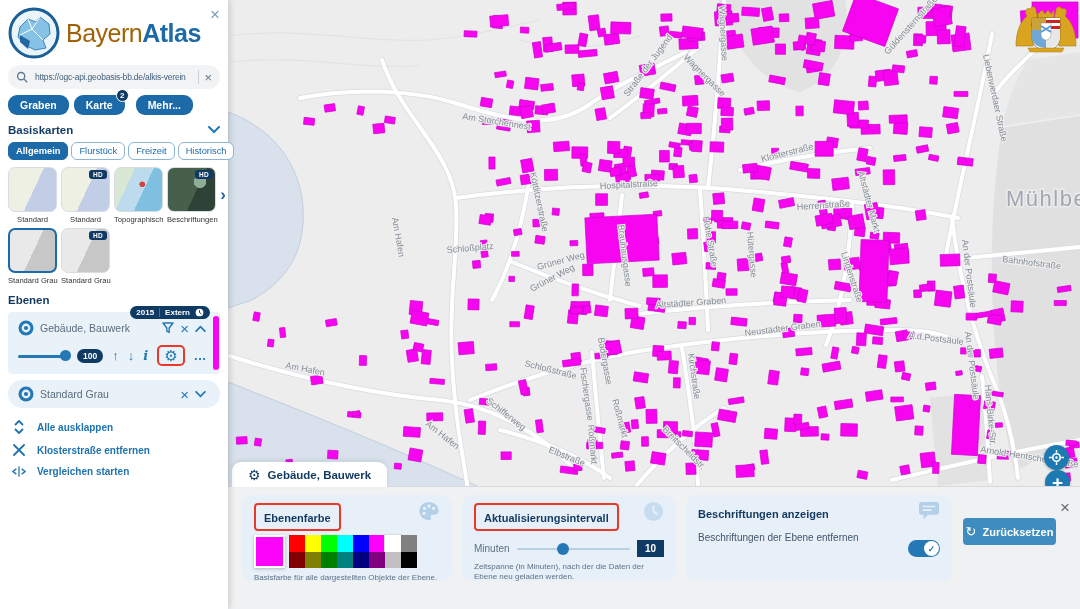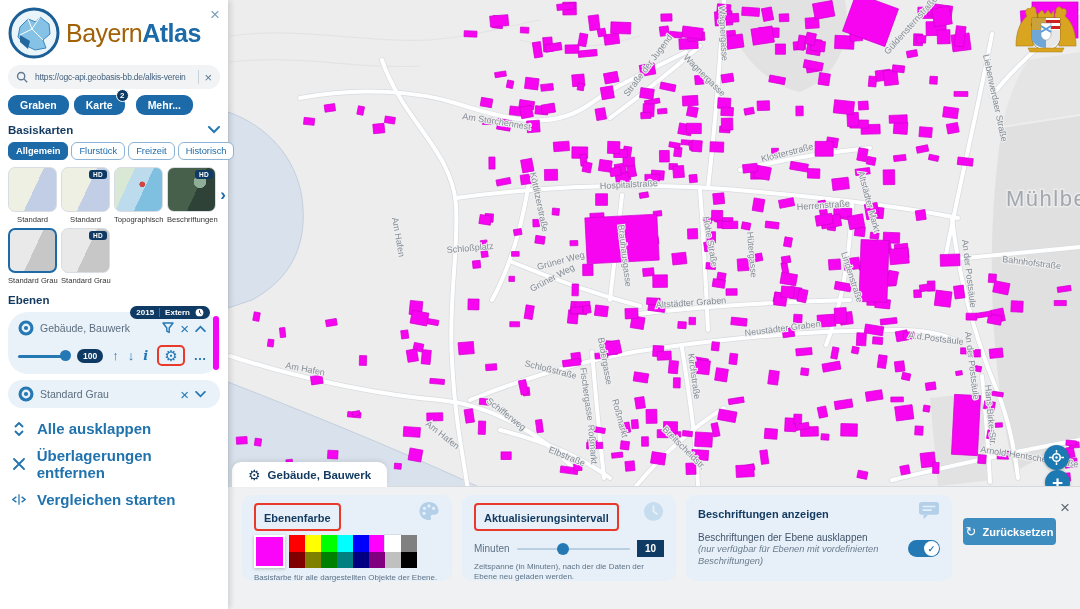--- a/index.html
+++ b/index.html
@@ -48,41 +48,41 @@
   .tile.topo{background:radial-gradient(circle at 58% 38%,#d04444 7%,transparent 8%),
              linear-gradient(115deg,#d9e8d4 30%,#bcdcee 30%,#bcdcee 58%,#7fc0e0 58%);}
   .tile.aerial{background:radial-gradient(circle at 68% 32%,#8fae97 14%,transparent 15%),
              linear-gradient(115deg,#46604c 58%,#2e4237 58%);}
   .tile.gray{background:linear-gradient(115deg,#e9e9e9 52%,#c7c7c7 52%);}
   .hd{position:absolute;top:2px;right:2px;background:#0f3a63;color:#fff;font-size:6.5px;font-weight:bold;
     padding:1px 4px;border-radius:3px;letter-spacing:.3px;}
   .thumb label{display:block;text-align:center;font-size:7.6px;color:#333;margin-top:3px;white-space:nowrap;cursor:pointer;}
   .next-arrow{position:absolute;right:-6px;top:18px;color:#1c6aa8;font-size:17px;font-weight:bold;cursor:pointer;}
   .ebenen-head{}
-  .layer-card{position:relative;background:#e9f1f9;border-radius:20px;margin-top:6px;padding:8px 14px 8px 10px;}
+  .layer-card{position:relative;background:#e9f1f9;border-radius:4px;margin-top:6px;padding:8px 14px 8px 10px;}
   .layer-card .cstrip{position:absolute;right:1px;top:4px;bottom:4px;width:6px;border-radius:4px;background:#f505f5;}
   .lrow{display:flex;align-items:center;gap:6px;}
   .lname{font-size:10.5px;color:#5b6d7e;flex:1;}
   .licon{color:#2478b4;font-size:13px;line-height:1;cursor:pointer;display:flex;align-items:center;}
   .badges{position:absolute;top:-6px;right:10px;background:#0f3a63;border-radius:8px;color:#fff;
     font-size:8px;font-weight:bold;display:flex;align-items:center;padding:2px 6px;gap:5px;}
   .badges .bdiv{width:1px;height:9px;background:#4a6e93;}
   .lrow2{display:flex;align-items:center;margin-top:9px;gap:9px;}
   .slider-sm{position:relative;width:50px;height:11px;flex:none;}
   .slider-sm .track{position:absolute;top:5px;left:0;right:0;height:3px;border-radius:2px;background:#2478b4;}
   .slider-sm .knob{position:absolute;top:0;left:42px;width:11px;height:11px;border-radius:50%;background:#2478b4;}
   .opbadge{background:#0f3a63;color:#fff;font-size:8.5px;font-weight:bold;border-radius:8px;padding:2px 6px;}
   .arr{color:#2478b4;font-size:13px;font-weight:bold;cursor:pointer;}
   .iinfo{color:#2478b4;font-family:"DejaVu Serif",serif;font-style:italic;font-weight:bold;font-size:13px;cursor:pointer;}
   .hl-gear{border:2px solid #e8392a;border-radius:5px;padding:1px 5px;display:flex;align-items:center;justify-content:center;}
   .gear{color:#2478b4;font-size:15px;line-height:1;cursor:pointer;}
   .dots{color:#2478b4;font-size:13px;font-weight:bold;letter-spacing:1px;cursor:pointer;}
   .layer-card.slim{border-radius:16px;padding:6px 14px 6px 10px;}
   .tool-links{margin-top:12px;display:flex;flex-direction:column;gap:10px;}
-  .tlink{display:flex;align-items:center;gap:11px;color:#2173ae;font-size:15px;font-weight:bold;cursor:pointer;padding-left:4px;}
+  .tlink{display:flex;align-items:center;gap:11px;color:#2173ae;font-size:10px;font-weight:bold;cursor:pointer;padding-left:4px;}
   .tlink .ticon{width:14px;display:flex;justify-content:center;color:#2173ae;}
 
   
   .settings{position:absolute;left:228px;top:486px;width:852px;height:123px;background:#f0f1f2;
     border-top:1px solid #d7dadd;z-index:4;}
   .tab{position:absolute;left:4px;top:-25px;height:25px;background:#fff;border-radius:9px 9px 0 0;
     display:flex;align-items:center;gap:7px;padding:0 16px;box-shadow:0 -2px 4px rgba(0,0,0,.08);}
   .tab .tgear{color:#12395f;font-size:14px;}
   .tab .ttitle{font-size:11.5px;font-weight:bold;color:#12395f;}
   .set-close{position:absolute;right:10px;top:12px;color:#5f6b76;font-size:17px;line-height:1;cursor:pointer;}
@@ -847,21 +847,21 @@
             </svg>
           </span>
           <span>Alle ausklappen</span>
         </div>
         <div class="tlink">
           <span class="ticon">
             <svg width="12" height="12" viewBox="0 0 12 12">
               <path d="M1 1 L11 11 M11 1 L1 11" stroke="#2173ae" stroke-width="1.8" stroke-linecap="round"></path>
             </svg>
           </span>
-          <span>Überlagerungen entfernen</span>
+          <span>Klosterstraße entfernen</span>
         </div>
         <div class="tlink">
           <span class="ticon">
             <svg width="15" height="11" viewBox="0 0 16 12">
               <path d="M8 0 V12" stroke="#2173ae" stroke-width="1.4"></path>
               <path d="M5 3 L1 6 L5 9 M11 3 L15 6 L11 9" fill="none" stroke="#2173ae" stroke-width="1.5"></path>
             </svg>
           </span>
           <span>Vergleichen starten</span>
         </div>
@@ -945,22 +945,21 @@
           <span class="cicon">
             <svg width="22" height="20" viewBox="0 0 24 22">
               <rect x="1" y="1" width="22" height="14" rx="3" fill="#b3d0e8"></rect>
               <path d="M6 15 L6 20 L11 15 Z" fill="#b3d0e8"></path>
               <path d="M5 6 H19 M5 10 H15" stroke="#e7f0f9" stroke-width="1.8"></path>
             </svg>
           </span>
         </div>
         <div class="besch-row">
           <div class="besch-text">
-            <div class="bl1">Beschriftungen der Ebene ausklappen</div>
-            <div class="bl2">(nur verfügbar für Ebenen mit vordefinierten Beschriftungen)</div>
+            <div class="bl1">Beschriftungen der Ebene entfernen</div>
           </div>
           <span class="toggle">
             <span class="tknob">✓</span>
           </span>
         </div>
       </div>
     </div>
 
     <button class="reset-btn">
       <span class="ric">↻</span>

